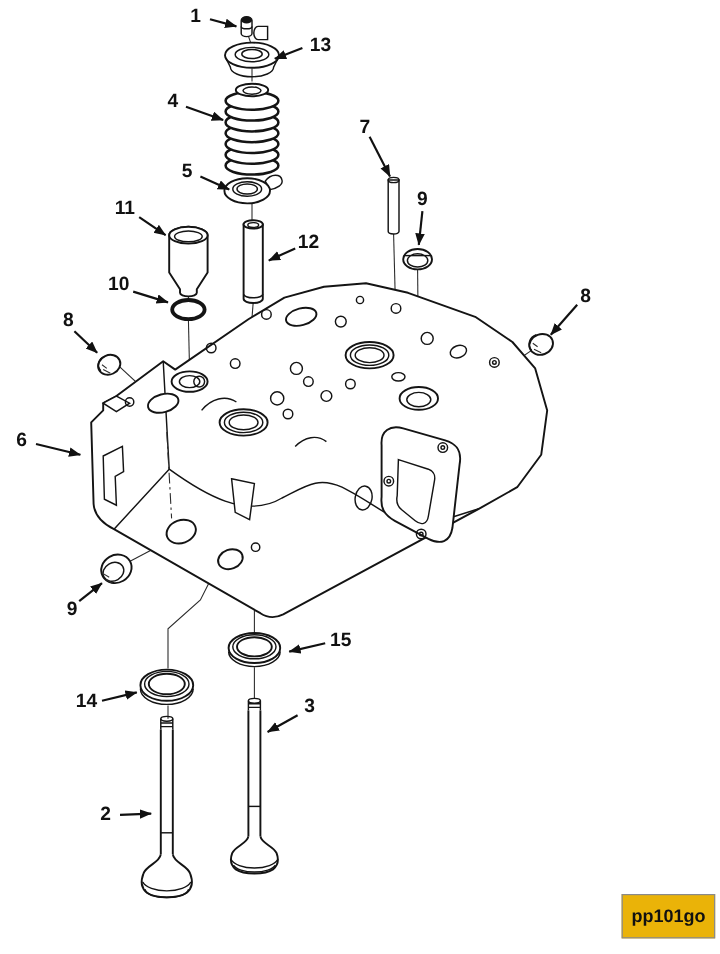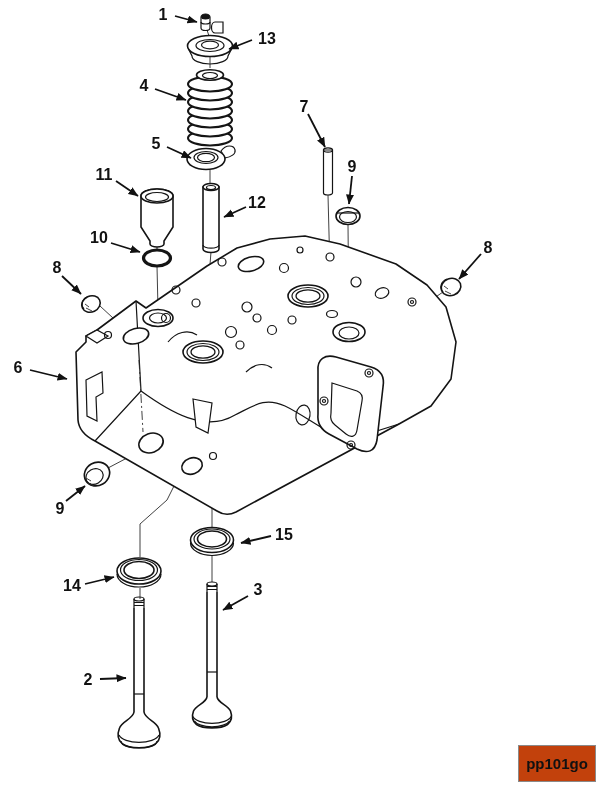--- a/index.html
+++ b/index.html
@@ -8,21 +8,21 @@
   svg{position:absolute;left:0;top:0;}
   svg text.callout{font-family:"Liberation Sans",sans-serif;font-weight:bold;font-size:16px;fill:#111;}
   .ol{fill:#fff;stroke:#141414;stroke-width:1.6;stroke-linejoin:round;}
   .d {fill:none;stroke:#141414;stroke-width:1.2;}
   .df{fill:#fff;stroke:#141414;stroke-width:1.2;}
   .d2{fill:#fff;stroke:#141414;stroke-width:1.6;}
   .thin{fill:none;stroke:#2b2b2b;stroke-width:0.9;}
   .coil{fill:#fff;stroke:#141414;stroke-width:2.1;}
   .oring{fill:none;stroke:#141414;stroke-width:3.2;}
   .figure-code{position:absolute;left:518px;top:745px;width:76px;height:35px;
-      border:1.5px solid #8a8a8a;background:#c2410c;display:flex;align-items:center;
+      border:1.5px solid #8a8a8a;background:#eab308;display:flex;align-items:center;
       justify-content:center;font-weight:bold;font-size:15px;color:#111;}
 </style>
 </head>
 <body>
 
 <div class="page">
 <svg width="600" height="795" viewBox="0 0 600 795">
   <defs>
     <marker id="ah" markerUnits="userSpaceOnUse" markerWidth="11" markerHeight="9" refX="9.5" refY="4" orient="auto">
       <path d="M0,0 L10,4 L0,8 Z" fill="#111"></path>

